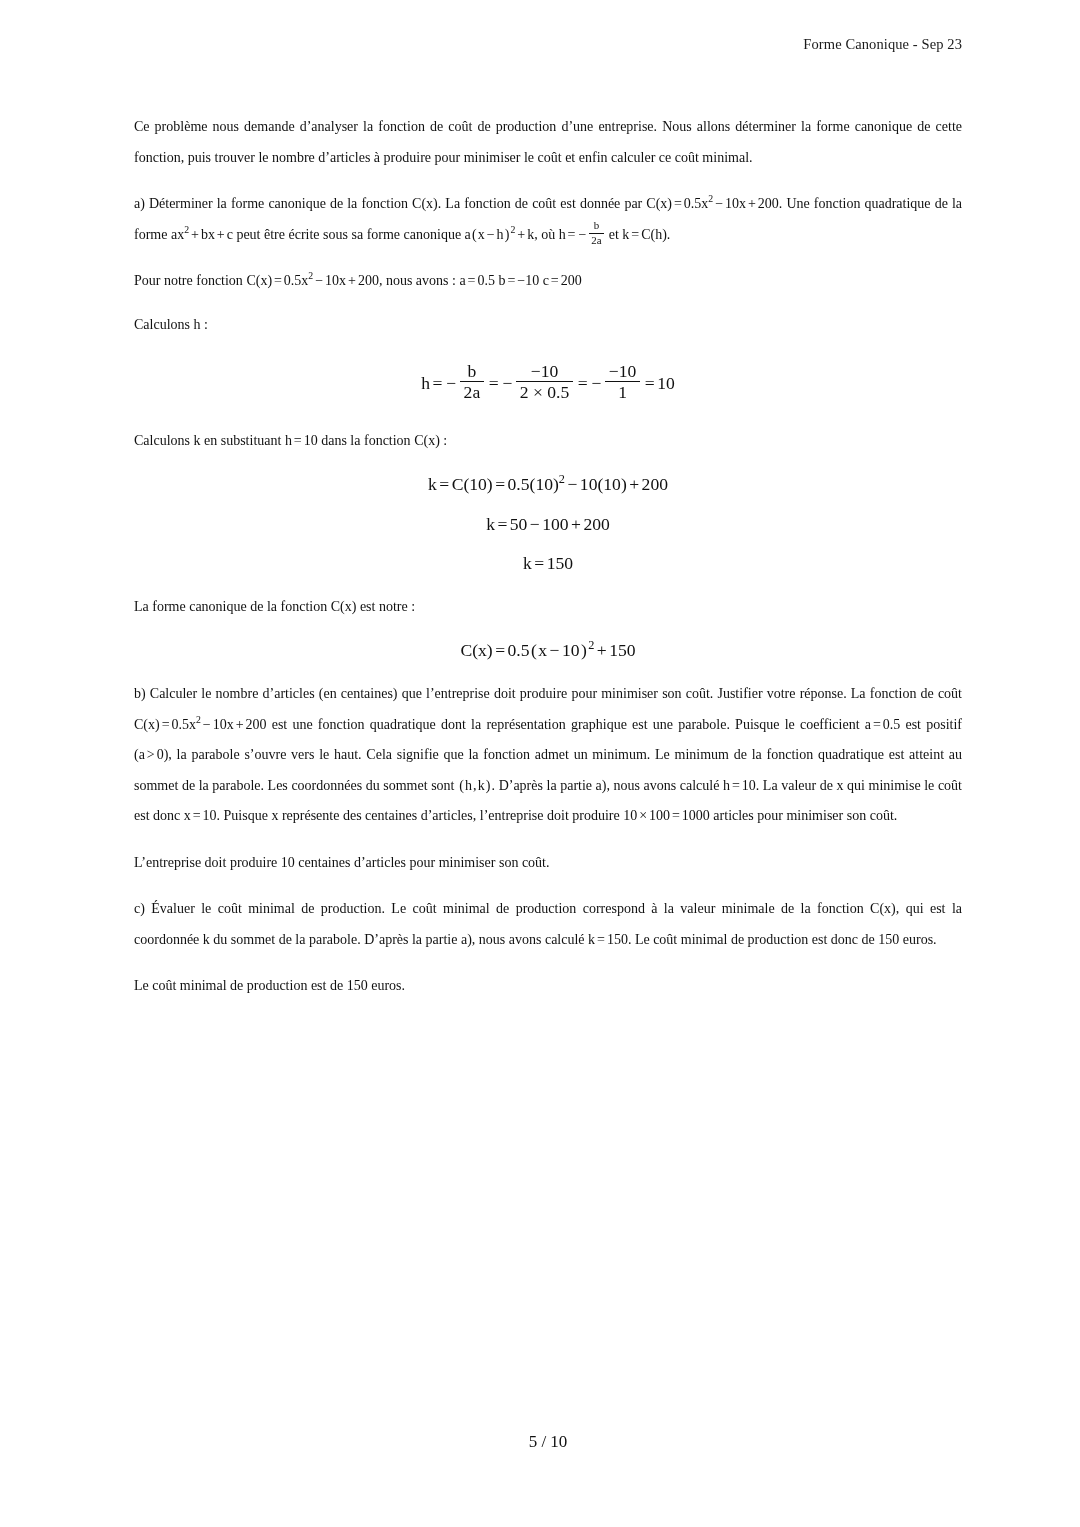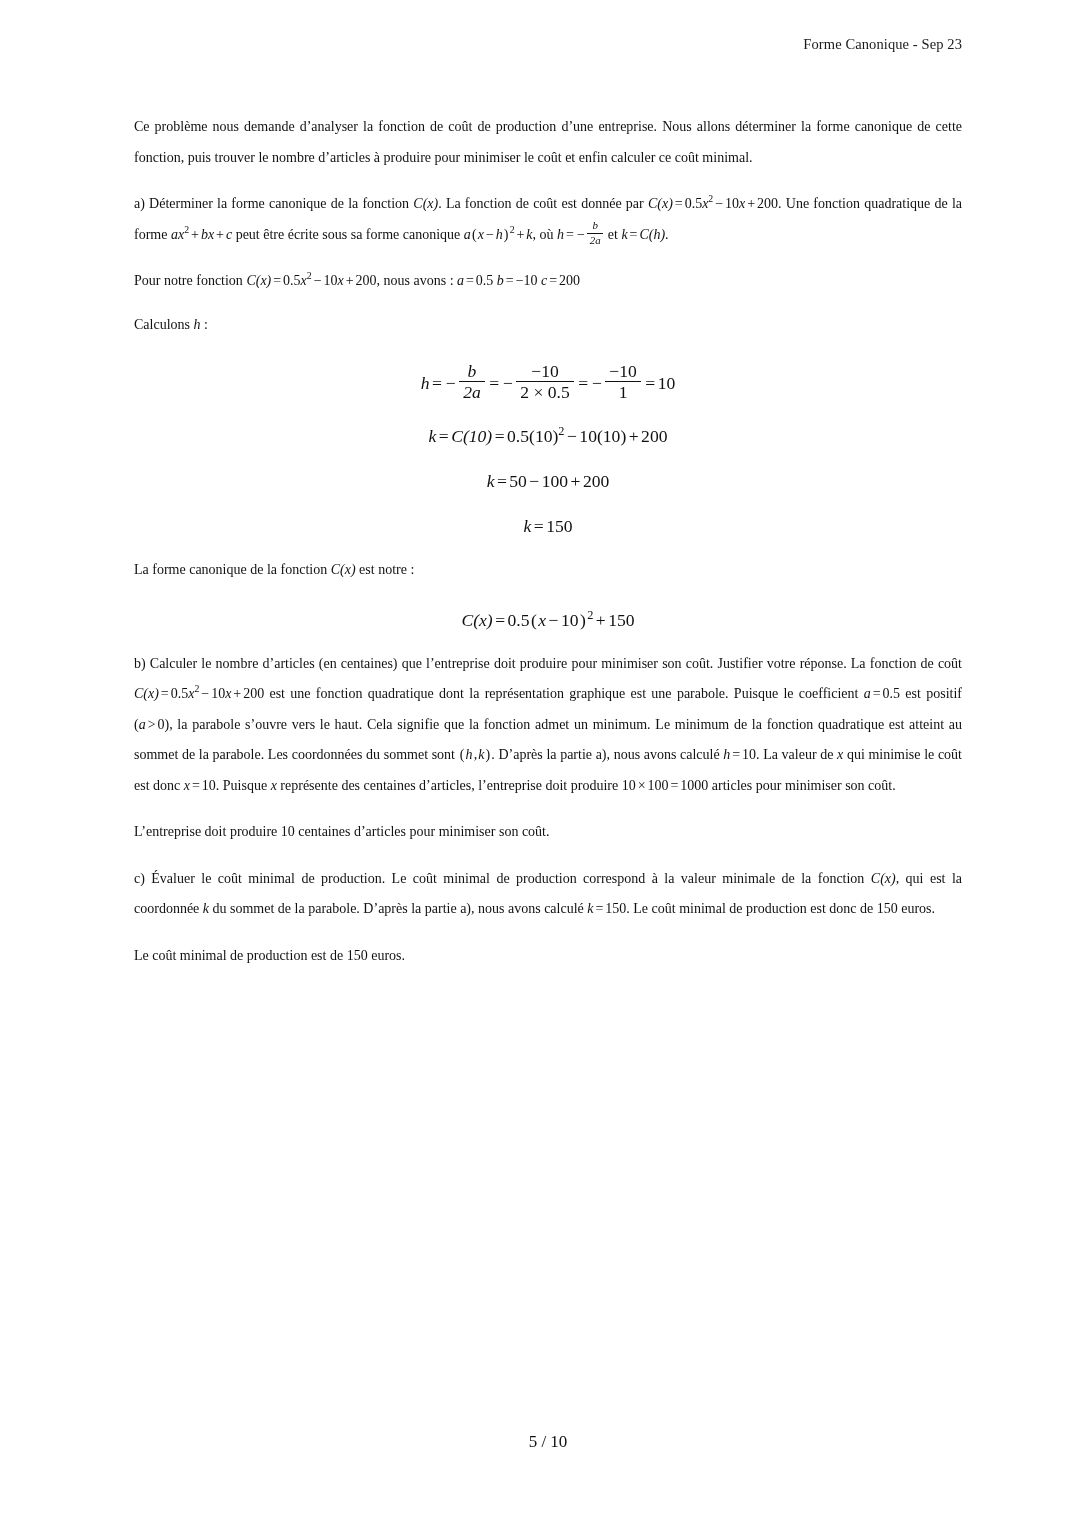--- a/index.html
+++ b/index.html
@@ -59,29 +59,28 @@
   p.tight {
     margin-bottom: 13px;
   }
 
   .gap-top-lg { margin-top: 30px; }
   .gap-top-md { margin-top: 22px; }
 
   .display-eq {
     text-align: center;
     font-size: 17.6px;
-    margin: 24px 0 18px 0;
+    margin: 18px 0 18px 0;
     line-height: 1.2;
   }
   .display-eq.big { margin: 22px 0 24px 0; }
 
   
   .mi {
     font-family: "Liberation Serif", "DejaVu Serif", serif;
-    font-style: italic;
   }
   .mn, .mo {
     font-style: normal;
   }
   .mo { padding: 0 0.14em; }
   .mo.tight { padding: 0 0.08em; }
   sup.exp {
     font-size: 0.7em;
     vertical-align: super;
     line-height: 0;
@@ -132,20 +131,21 @@
     <p class="para"><span>Ce problème nous demande d’analyser la fonction de coût de production d’une entreprise. Nous allons déterminer la forme canonique de cette fonction, puis trouver le nombre d’articles à produire pour minimiser le coût et enfin calculer ce coût minimal.</span></p>
 
     <p class="para"><span>a) Déterminer la forme canonique de la fonction </span><span class="mi">C(x)</span><span>. La fonction de coût est donnée par </span><span class="mi">C(x)</span><span class="mo">=</span><span class="mn">0.5</span><span class="mi">x</span><sup class="exp">2</sup><span class="mo">−</span><span class="mn">10</span><span class="mi">x</span><span class="mo">+</span><span class="mn">200</span><span>. Une fonction quadratique de la forme </span><span class="mi">a</span><span class="mi">x</span><sup class="exp">2</sup><span class="mo">+</span><span class="mi">b</span><span class="mi">x</span><span class="mo">+</span><span class="mi">c</span><span> peut être écrite sous sa forme canonique </span><span class="mi">a</span><span class="mo tight">(</span><span class="mi">x</span><span class="mo">−</span><span class="mi">h</span><span class="mo tight">)</span><sup class="exp">2</sup><span class="mo">+</span><span class="mi">k</span><span>, où </span><span class="mi">h</span><span class="mo">=</span><span class="mo tight">−</span><span class="frac inline"><span class="num mi">b</span><span class="den mi">2a</span></span><span> et </span><span class="mi">k</span><span class="mo">=</span><span class="mi">C(h)</span><span>.</span></p>
 
     <p class="para tight"><span>Pour notre fonction </span><span class="mi">C(x)</span><span class="mo">=</span><span class="mn">0.5</span><span class="mi">x</span><sup class="exp">2</sup><span class="mo">−</span><span class="mn">10</span><span class="mi">x</span><span class="mo">+</span><span class="mn">200</span><span>, nous avons : </span><span class="mi">a</span><span class="mo">=</span><span class="mn">0.5</span>&nbsp;<span class="mi">b</span><span class="mo">=</span><span class="mn">−10</span>&nbsp;<span class="mi">c</span><span class="mo">=</span><span class="mn">200</span></p>
 
     <p class="para tight"><span>Calculons </span><span class="mi">h</span><span> :</span></p>
 
     <div class="display-eq big"><span class="mi">h</span><span class="mo">=</span><span class="mo tight">−</span><span class="frac"><span class="num mi">b</span><span class="den mi">2a</span></span><span class="mo">=</span><span class="mo tight">−</span><span class="frac"><span class="num mn">−10</span><span class="den mn">2 × 0.5</span></span><span class="mo">=</span><span class="mo tight">−</span><span class="frac"><span class="num mn">−10</span><span class="den mn">1</span></span><span class="mo">=</span><span class="mn">10</span></div>
 
+    <p class="para tight"><span>Calculons </span><span class="mi">k</span><span> en substituant </span><span class="mi">h</span><span class="mo">=</span><span class="mn">10</span><span> dans la fonction </span><span class="mi">C(x)</span><span> :</span></p>
 
     <div class="display-eq"><span class="mi">k</span><span class="mo">=</span><span class="mi">C(10)</span><span class="mo">=</span><span class="mn">0.5</span><span class="mn">(10)</span><sup class="exp">2</sup><span class="mo">−</span><span class="mn">10(10)</span><span class="mo">+</span><span class="mn">200</span></div>
 
 
     <div class="display-eq"><span class="mi">k</span><span class="mo">=</span><span class="mn">50</span><span class="mo">−</span><span class="mn">100</span><span class="mo">+</span><span class="mn">200</span></div>
 
     <div class="display-eq"><span class="mi">k</span><span class="mo">=</span><span class="mn">150</span></div>
 
     <p class="para tight gap-top-md"><span>La forme canonique de la fonction </span><span class="mi">C(x)</span><span> est notre :</span></p>
 

